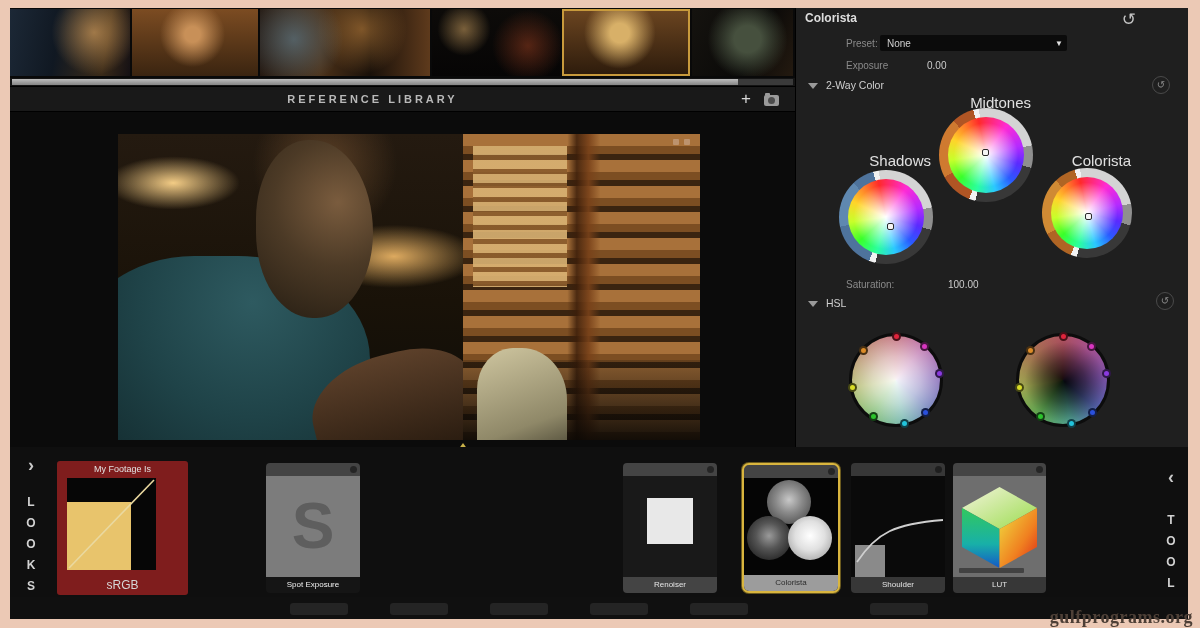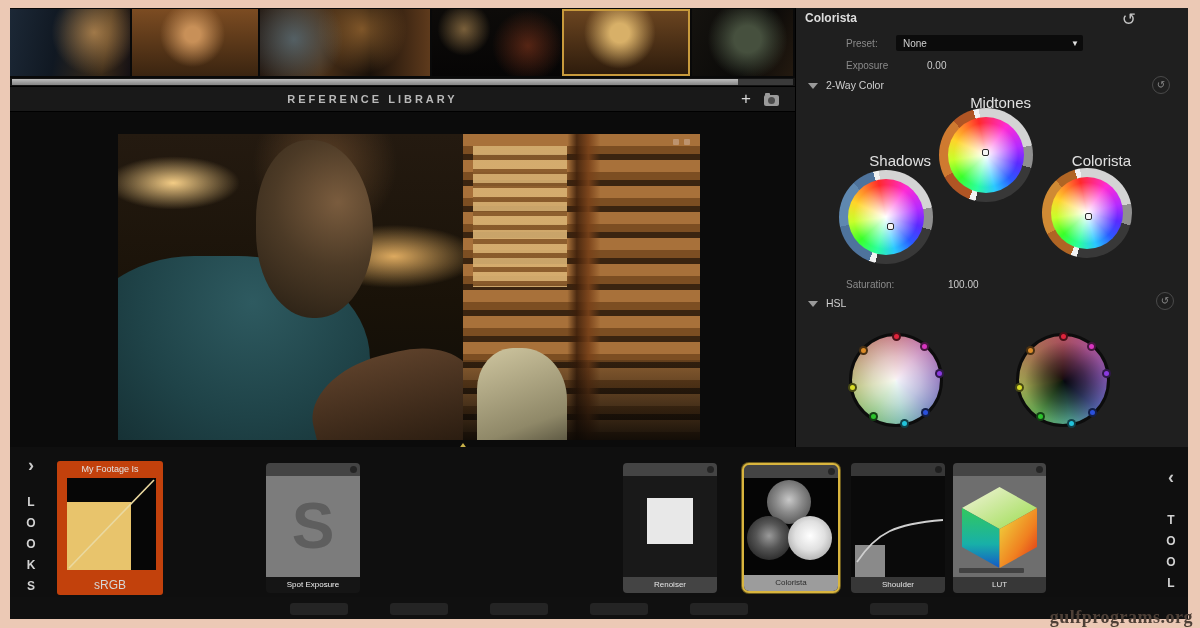--- a/index.html
+++ b/index.html
@@ -59,21 +59,21 @@
     border-left:5px solid transparent; border-right:5px solid transparent; border-bottom:7px solid #c9b24a; }
   .img-corner-icons { position:absolute; right:10px; top:5px; display:flex; gap:5px; }
   .img-corner-icons i { width:6px; height:6px; background:rgba(220,200,190,.4); display:block; border-radius:1px; }
 
   
   .panel { position:absolute; left:785px; top:0; width:393px; height:439px; background:#1f1f1f; border-left:1px solid #000; }
   .panel-title { position:absolute; left:9px; top:3px; font-size:12px; font-weight:bold; color:#dedede; }
   .undo-icon { position:absolute; right:52px; top:1px; font-size:17px; color:#c4c4c4; }
   .row-label { position:absolute; font-size:10px; color:#8a8a8a; }
   .row-value { position:absolute; font-size:10px; color:#cccccc;margin-left:24px; }
-  .preset-dd { position:absolute; left:100px; top:27px; width:187px; height:16px; background:#0b0b0b; border-radius:2px; }
+  .preset-dd { position:absolute; left:84px; top:27px; width:187px; height:16px; background:#0b0b0b; border-radius:2px; }
   .preset-dd .dd-val { position:absolute; left:7px; top:3px; font-size:10px; color:#cfcfcf; }
   .preset-dd .dd-arrow { position:absolute; right:4px; top:4px; font-size:8px; color:#e0e0e0; }
   .sect-tri { position:absolute; width:0; height:0; border-left:5px solid transparent; border-right:5px solid transparent; border-top:6px solid #9a9a9a; }
   .sect-label { position:absolute; font-size:10.5px; color:#cfcfcf; }
   .reset-circ { position:absolute; width:18px; height:18px; border:1.5px solid #4a4a4a; border-radius:50%; color:#8a8a8a; font-size:10px; line-height:15px; text-align:center; }
   .wheel-label { position:absolute; font-size:15px; color:#e0e0e0; text-align:right; width:90px; }
 
   .wheel { position:absolute; border-radius:50%; }
   .wheel .hue { position:absolute; inset:9px; border-radius:50%;
     background:
@@ -91,21 +91,21 @@
   .hsl-lum { background:
       radial-gradient(circle at 52% 52%, rgba(0,0,0,.92) 0%, rgba(0,0,0,.55) 32%, rgba(0,0,0,.12) 62%, rgba(0,0,0,0) 88%),
       conic-gradient(from 0deg, #c05a6a, #b85aa0 40deg, #8a5ab8 85deg, #5a6ab8 130deg, #5ab0a0 170deg, #68b85a 215deg, #b0b85a 260deg, #b8805a 310deg, #c05a6a 360deg); }
   .hsl-wheel .dot { position:absolute; width:9px; height:9px; border-radius:50%; border:2px solid rgba(10,10,10,.7); margin:-4.5px; }
 
   
   .strip { position:absolute; left:0; top:439px; width:1178px; height:172px; background:#0f0f0f; }
   .rail-chevron { position:absolute; color:#c8c8c8; font-size:18px; font-weight:bold; }
   .rail-text { position:absolute; writing-mode:vertical-rl; text-orientation:upright; letter-spacing:7px; font-size:12px; font-weight:bold; color:#d2d2d2; }
 
-  .footage-card { position:absolute; left:47px; top:14px; width:106px; height:134px; background:#c2410c; border-radius:3px; }
+  .footage-card { position:absolute; left:47px; top:14px; width:131px; height:134px; background:#7f1d1d; border-radius:3px; }
   .footage-title { position:absolute; left:0; top:3px; width:100%; text-align:center; font-size:9px; color:#e2e2e2; }
   .footage-thumb { position:absolute; left:10px; top:17px; width:89px; height:92px; background:#060606; }
   .footage-yellow { position:absolute; left:0; bottom:0; width:72%; height:74%; background:#e8c46c; }
   .footage-line { position:absolute; inset:0; }
   .footage-caption { position:absolute; left:0; bottom:3px; width:100%; text-align:center; font-size:12px; color:#d6d6d6; }
   .footage-next { position:absolute; left:47px; top:152px; width:109px; height:14px; background:#555; border-radius:3px 3px 0 0; }
 
   .card { position:absolute; top:16px; width:94px; height:130px; background:#1c1c1c; border-radius:4px; overflow:hidden; }
   .card-top { position:absolute; left:0; top:0; width:100%; height:13px; background:rgba(255,255,255,.18); }
   .card-badge { position:absolute; right:3px; top:3px; width:7px; height:7px; border-radius:50%; background:rgba(0,0,0,.45); }

